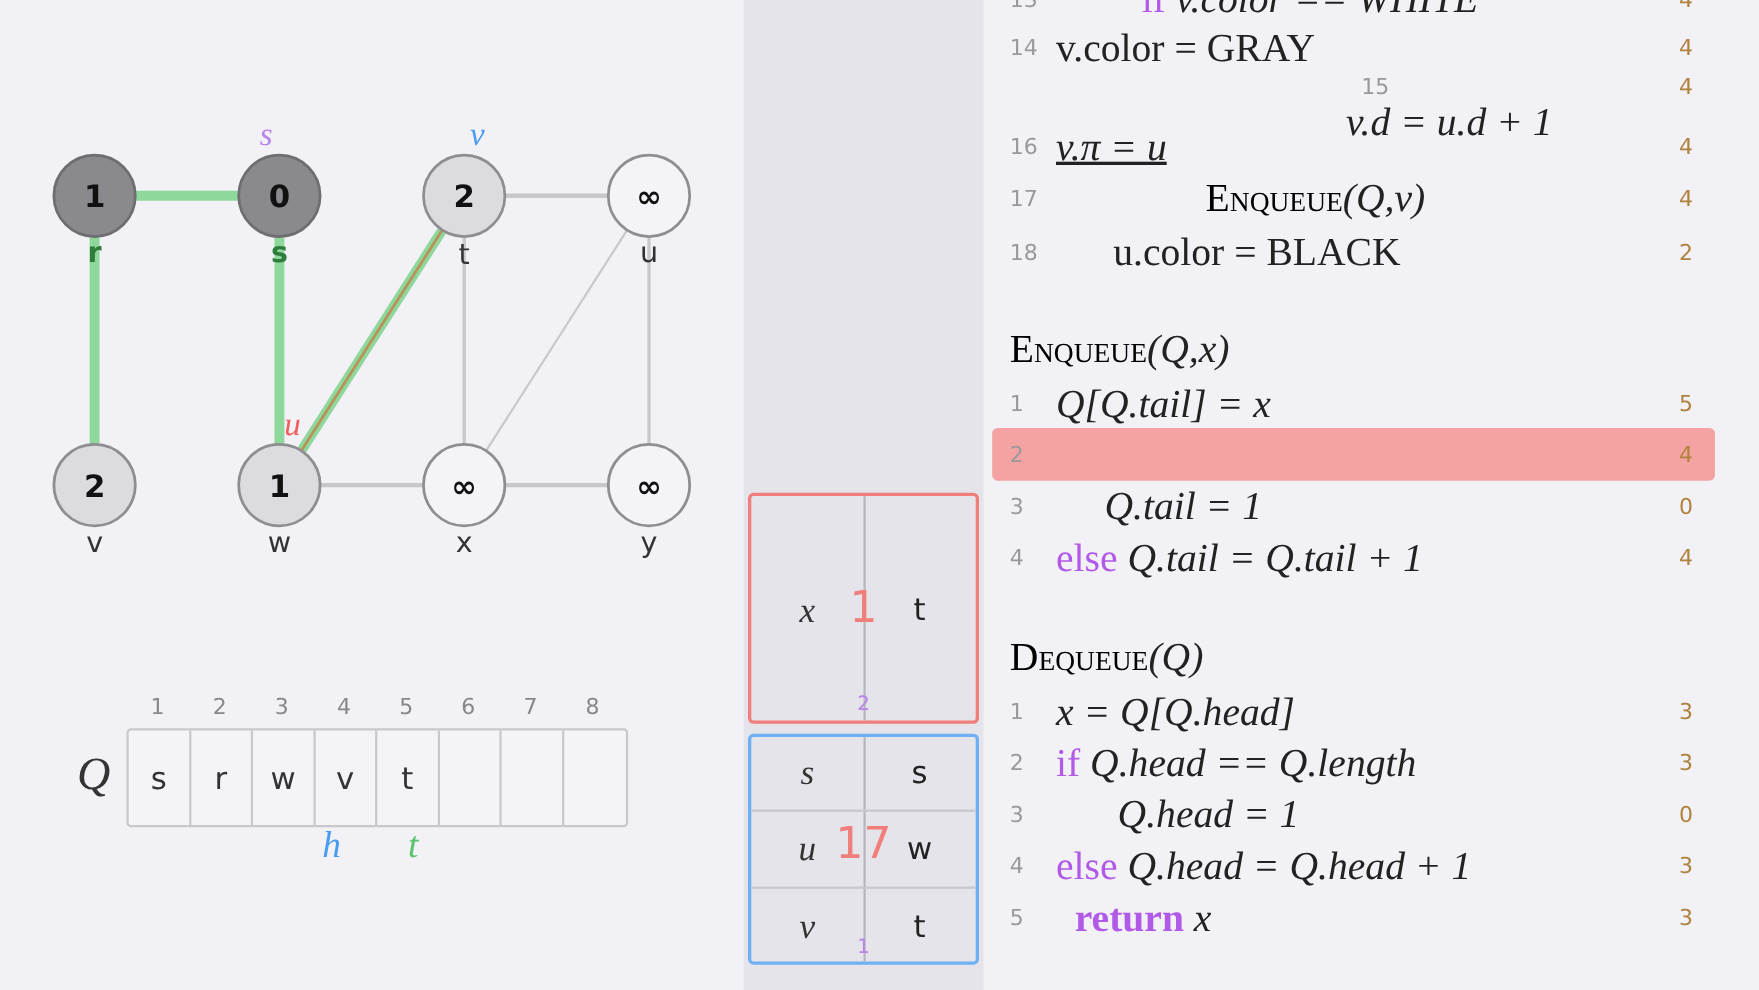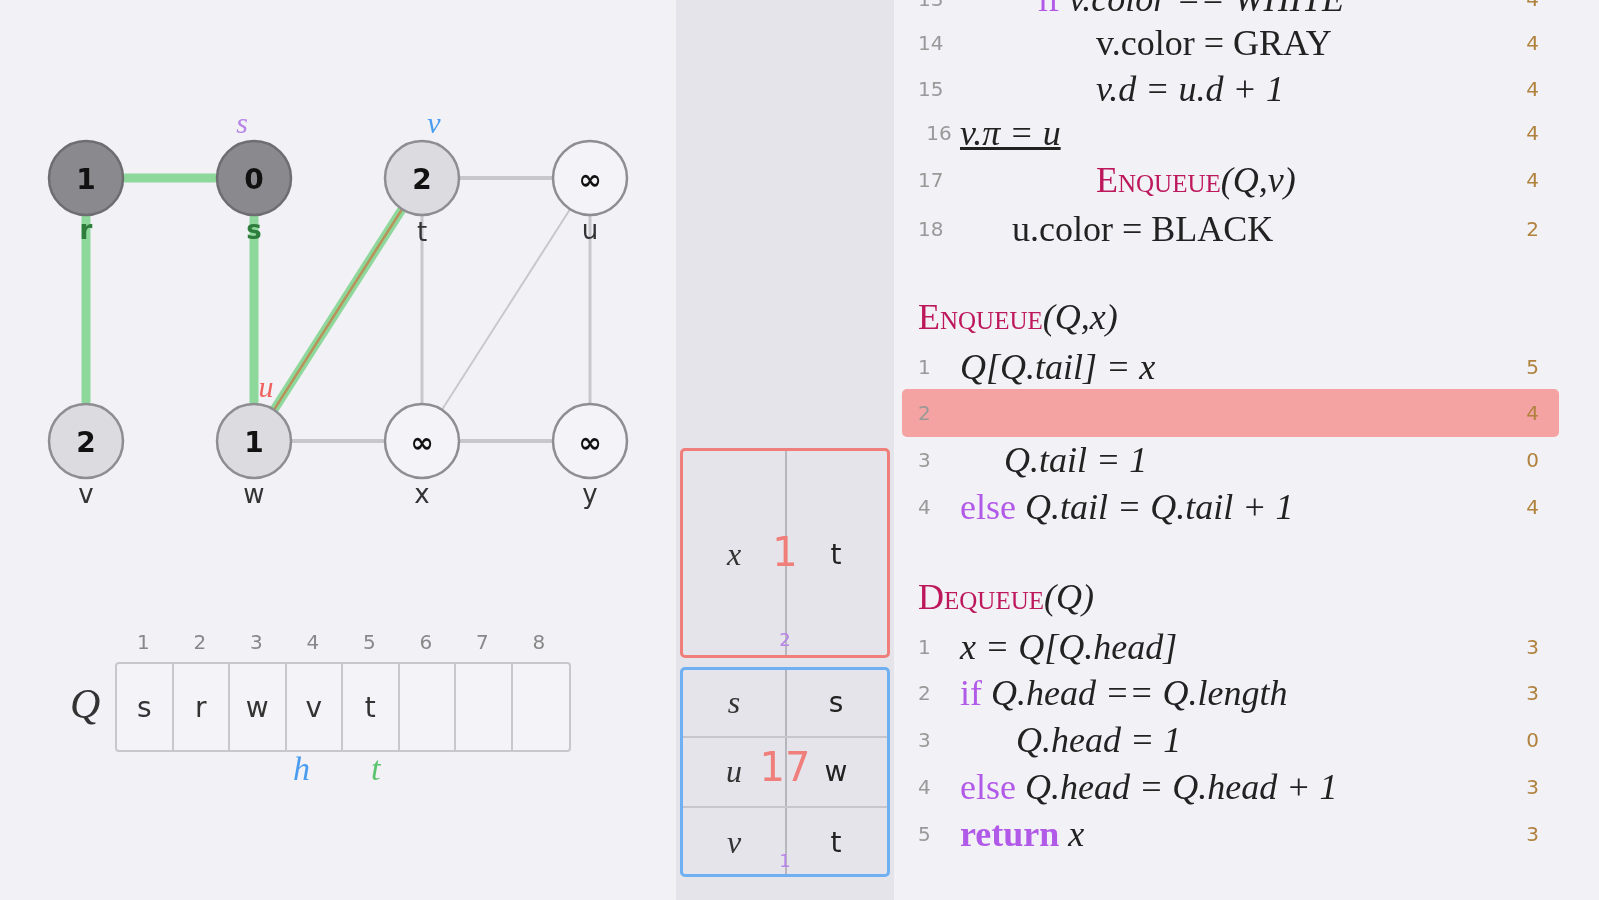--- a/index.html
+++ b/index.html
@@ -39,21 +39,21 @@
   .frame-ret { position: absolute; left: 50%; transform: translateX(-50%); font-family: "DejaVu Sans", sans-serif; color: #b784e8; font-size: 18px; }
 
   
   #code-panel { position: absolute; left: 900px; top: 0; width: 699px; height: 888px; }
   .code-line { position: absolute; left: 0; width: 699px; height: 46px; display: flex; align-items: center; }
   .code-line.highlight .hl-bg { position: absolute; left: 2px; top: -1px; width: 657px; height: 48px; background: #f4a3a2; border-radius: 5px; }
   .ln { position: relative; width: 60px; padding-left: 18px; font-family: "DejaVu Sans", sans-serif; font-size: 20px; color: #999; }
   .code { position: relative; font-size: 36px; color: #222; white-space: pre; }
   .code i { font-style: italic; text-align: center; }
   .kw { color: #b25ae8; }
-  .proc { color: #be185d; font-variant: small-caps; margin-top: 28px; }
+  .proc { color: #000000; font-variant: small-caps; margin-top: 28px; }
   .count { position: absolute; right: 60px; font-family: "DejaVu Sans", sans-serif; font-size: 20px; color: #b1823e; }
   .proc-header { position: absolute; left: 18px; font-size: 36px; color: #222; }
 </style>
 </head>
 <body>
 
 <div id="graph-panel">
   <svg id="graph-svg" width="680" height="560">
 
     <g>
@@ -180,29 +180,29 @@
 
 <div id="code-panel">
 
   <div class="code-line" style="top:-24px;">
     <span class="ln">13</span>
     <span class="code" style="margin-left:78px;"><span class="kw">if</span> <i>v.color == WHITE</i></span>
     <span class="count">4</span>
   </div>
   <div class="code-line" style="top:20px;">
     <span class="ln">14</span>
-    <span class="code" style="margin-left:136px;">v.color = GRAY</span>
-    <span class="count">4</span>
-  </div>
-  <div class="code-line" style="top:66px;">
+    <span class="code" style="">v.color = GRAY</span>
+    <span class="count">4</span>
+  </div>
+  <div class="code-line" style="top:66px;flex-direction:column;">
     <span class="ln">15</span>
     <span class="code" style="margin-left:136px;font-style:italic;">v.d = u.d + 1</span>
     <span class="count">4</span>
   </div>
-  <div class="code-line" style="top:110px;text-align:center;">
+  <div class="code-line" style="top:110px;">
     <span class="ln">16</span>
     <span class="code" style="font-style:italic;text-decoration:underline;">v.π = u</span>
     <span class="count">4</span>
   </div>
   <div class="code-line" style="top:157px;">
     <span class="ln">17</span>
     <span class="code" style="margin-left:136px;"><span class="proc">Enqueue</span><i>(Q,v)</i></span>
     <span class="count">4</span>
   </div>
   <div class="code-line" style="top:206px;">
@@ -253,16 +253,16 @@
     <span class="code" style="margin-left:56px;font-style:italic;">Q.head = 1</span>
     <span class="count">0</span>
   </div>
   <div class="code-line" style="top:764px;">
     <span class="ln">4</span>
     <span class="code"><span class="kw">else</span> <i>Q.head = Q.head + 1</i></span>
     <span class="count">3</span>
   </div>
   <div class="code-line" style="top:811px;">
     <span class="ln">5</span>
-    <span class="code"><span class="kw" style="font-weight:bold;">return</span> <i>x</i></span>
+    <span class="code"><span class="kw" style="font-weight:bold;margin-left:17px;">return</span> <i>x</i></span>
     <span class="count">3</span>
   </div>
 </div>
 
 </body></html>

